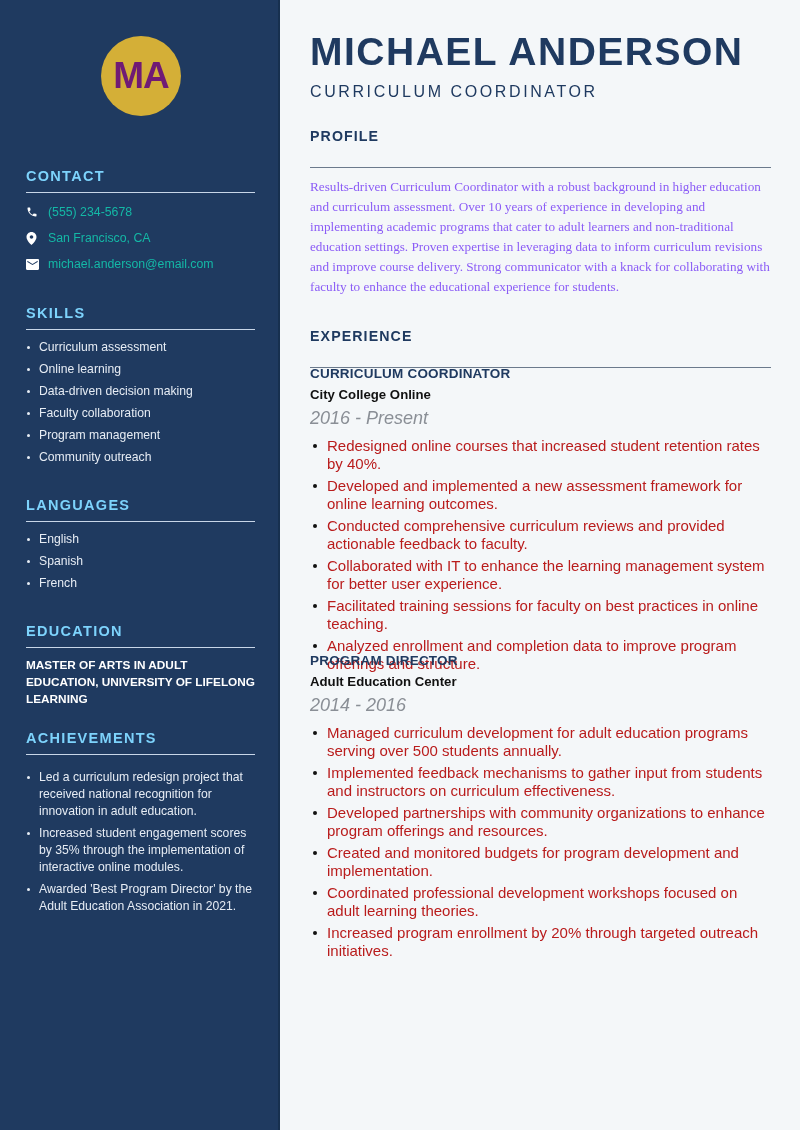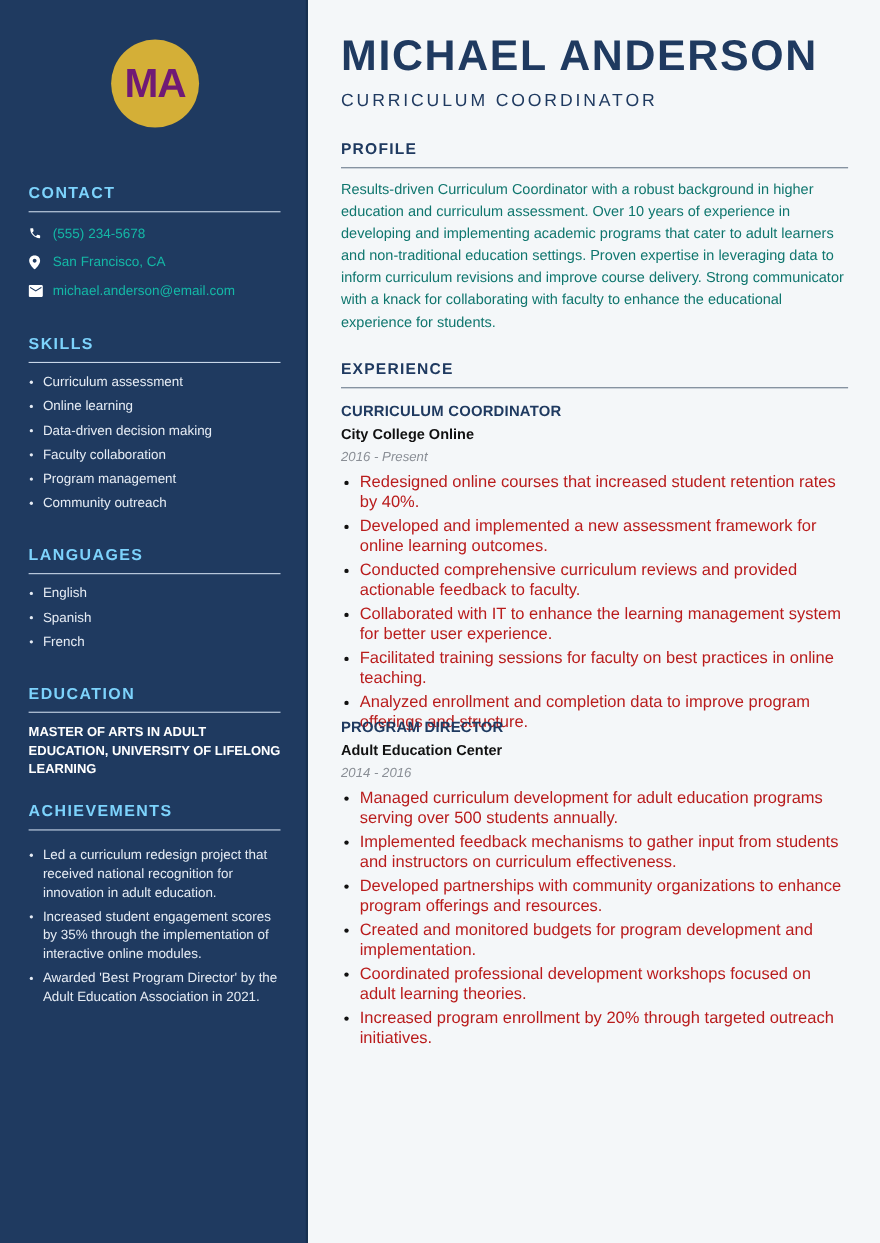--- a/index.html
+++ b/index.html
@@ -41,27 +41,27 @@
     position: absolute; top: 30px; left: 0; font-size: 39px; font-weight: 700;
     color: #1f3a60; letter-spacing: 1.5px; white-space: nowrap;
   }
   .role {
     position: absolute; top: 83px; left: 0; font-size: 16px; color: #1f3a60;
     letter-spacing: 2.6px; white-space: nowrap;
   }
   .section { position: absolute; left: 0; width: 461px; }
   .section-title {
     font-size: 14.2px; font-weight: 700; color: #1f3a60; letter-spacing: 1.1px;
-    padding-bottom: 8px; border-bottom: 1.5px solid #6b7a8c;
+    padding-bottom: 23px; border-bottom: 1.5px solid #6b7a8c;
   }
-  .profile-text { font-size: 13.2px; line-height: 20.1px; color: #0f766e; margin-top: 9px; }
+  .profile-text { font-size: 13.2px; line-height: 20.1px; color: #8b5cf6; margin-top: 9px; font-family: Liberation Serif, serif; }
   .job { position: absolute; left: 0; width: 461px; }
   .job-title { font-size: 13.5px; font-weight: 700; color: #1f3a60; letter-spacing: 0.2px; }
   .job-company { font-size: 13.2px; font-weight: 700; color: #111111; margin-top: 6px; }
-  .job-dates { font-size: 12px; font-style: italic; color: #8a8f96; margin-top: 6px; }
+  .job-dates { font-size: 18px; font-style: italic; color: #8a8f96; margin-top: 6px; }
   .job-list { list-style: none; margin-top: 8px; }
   .job-list li {
     position: relative; padding-left: 17px; font-size: 15px; line-height: 18px;
     color: #b91c1c; margin-bottom: 4px;
   }
   .job-list li::before {
     content: ""; position: absolute; left: 3px; top: 7px; width: 4px; height: 4px;
     border-radius: 50%; background: #111111;
   }
 </style>

